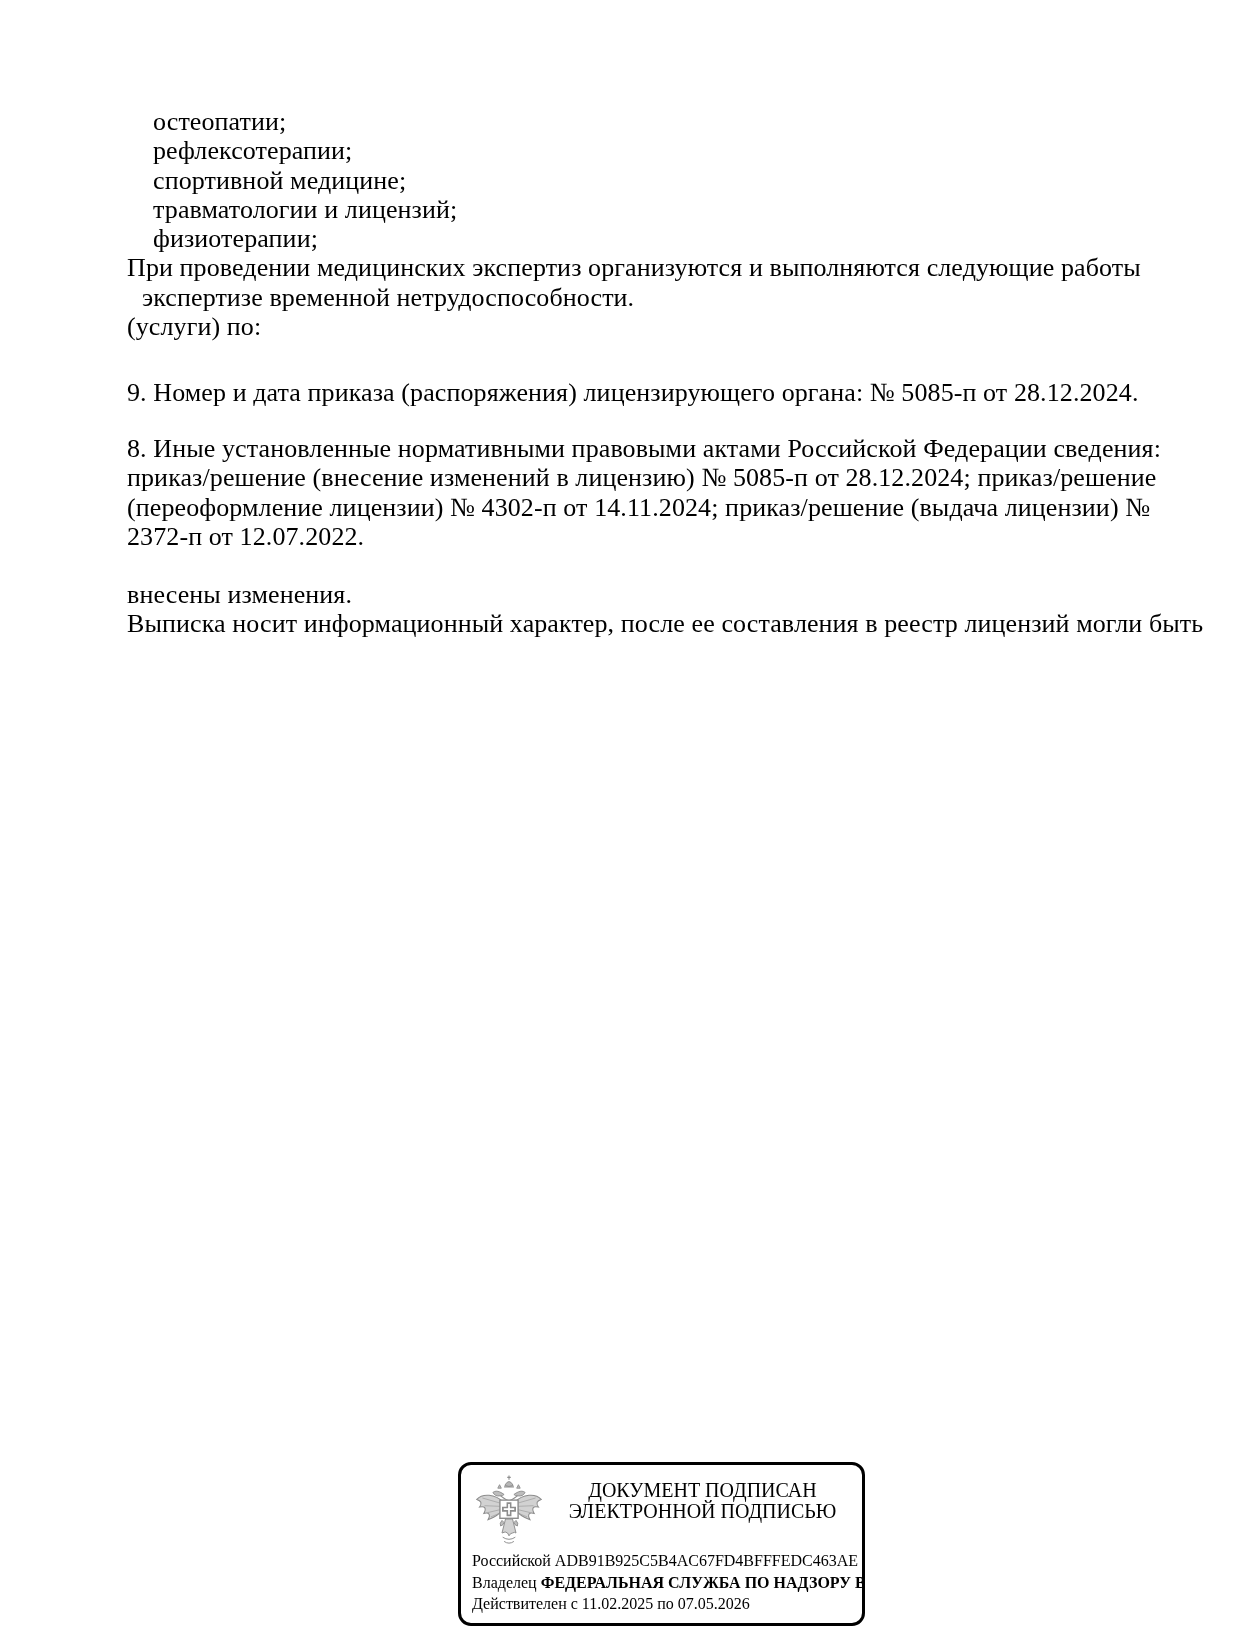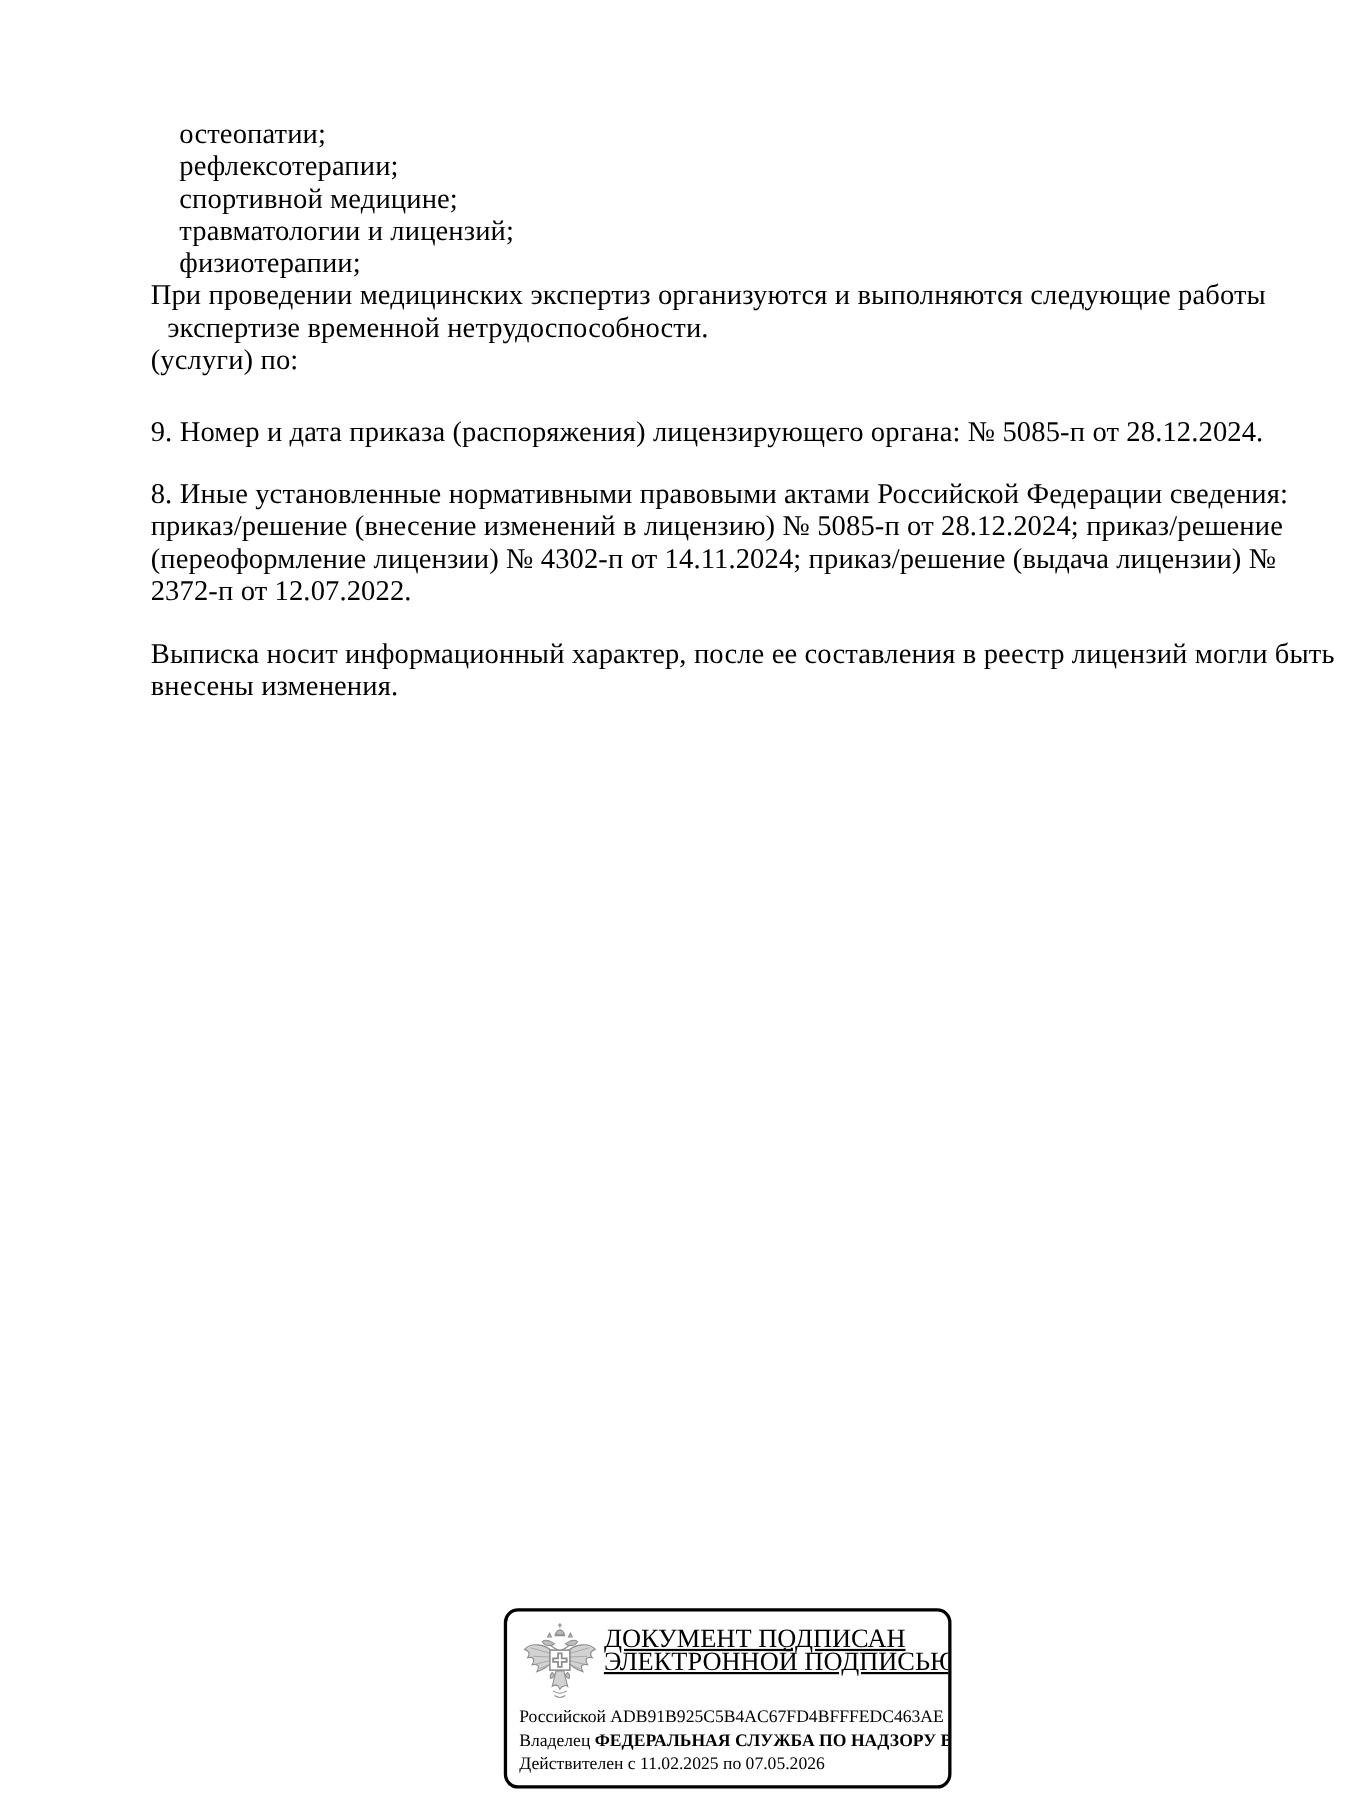--- a/index.html
+++ b/index.html
@@ -7,21 +7,21 @@
     position: relative;
     width: 1240px;
     height: 1650px;
     background: #ffffff;
     font-family: "Liberation Serif", "DejaVu Serif", serif;
     color: #000000;
     overflow: hidden;
   }
   .para {
     position: absolute;
-    left: 137px;
+    left: 127px;
     width: 1040px;
     font-size: 26px;
     line-height: 29.3px;
     letter-spacing: 0.1px;
   }
   .line { white-space: nowrap; }
   .indent-list { padding-left: 26px; }
   .indent-sub  { padding-left: 15px; }
 
   .para-services   { top: 107px; }
@@ -47,25 +47,24 @@
     left: 13px;
     top: 9px;
     width: 70px;
     height: 76px;
   }
   .stamp-title {
     position: absolute;
     left: 88px;
     right: 6px;
     top: 15px;
-    text-align: left;
-    font-size: 24px;
+    text-align: center;
+    font-size: 20px;
     line-height: 21px;
     white-space: nowrap;
-    text-decoration: underline;
   }
   .stamp-details {
     position: absolute;
     left: 11px;
     top: 85px;
     font-size: 16px;
     line-height: 21.5px;
     white-space: nowrap;
   }
   .stamp-details .owner-value { font-weight: bold; }
@@ -91,22 +90,22 @@
   </div>
 
   <div class="para para-item10">
     <div class="line">8. Иные установленные нормативными правовыми актами Российской Федерации сведения:</div>
     <div class="line">приказ/решение (внесение изменений в лицензию) № 5085-п от 28.12.2024; приказ/решение</div>
     <div class="line">(переоформление лицензии) № 4302-п от 14.11.2024; приказ/решение (выдача лицензии) №</div>
     <div class="line">2372-п от 12.07.2022.</div>
   </div>
 
   <div class="para para-disclaimer">
+    <div class="line">внесены изменения.</div>
     <div class="line">Выписка носит информационный характер, после ее составления в реестр лицензий могли быть</div>
-    <div class="line">внесены изменения.</div>
   </div>
 
   <div class="stamp">
 
     <svg class="stamp-emblem" viewBox="0 0 100 108" aria-hidden="true">
 
       <g stroke="#8d8d8d" fill="none" stroke-width="1.6">
         <path d="M50 2 v6 M47.5 4.5 h5"></path>
         <path d="M44 16 q6 -11 12 0 q-6 3 -12 0 z" fill="#b8b8b8" stroke-width="1.3"></path>
         <path d="M43 18 h14" stroke-width="1.8"></path>

